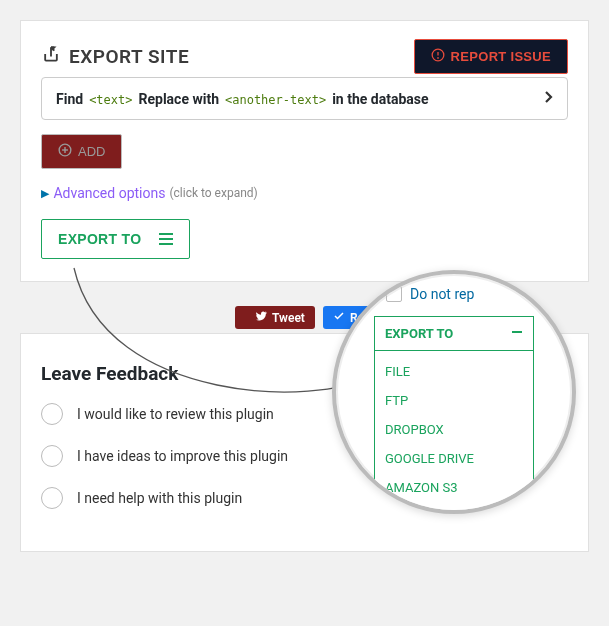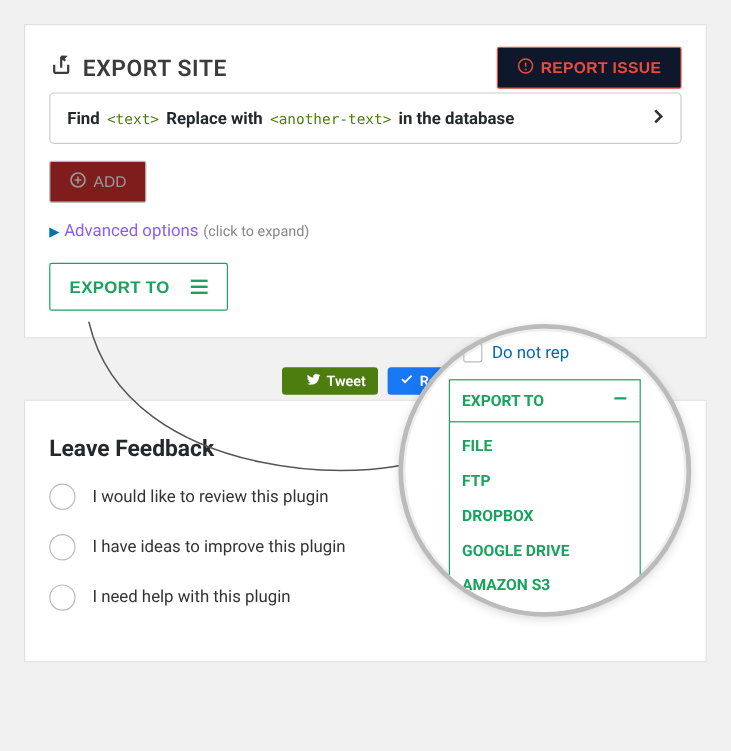--- a/index.html
+++ b/index.html
@@ -131,21 +131,21 @@
     color: #fff;
     font-size: 12px;
     font-weight: 600;
     padding: 4px 10px;
     border-radius: 3px;
     display: inline-flex;
     align-items: center;
     gap: 5px;
     cursor: pointer;
   }
-  .tw { background: #4d7c0f; padding-left: 20px; }
+  .tw { background: #7f1d1d; padding-left: 20px; }
   .fb { background: #1877f2; }
   .feedback-title {
     font-size: 19px;
     font-weight: 700;
     margin: 14px 0 18px 0;
   }
   .fb-opt {
     display: flex;
     align-items: center;
     gap: 14px;
@@ -214,21 +214,21 @@
     justify-content: space-between;
     align-items: center;
     border-bottom: 1px solid #1aa35d;
     cursor: pointer;
   }
   .submenu-items {
     padding: 6px 0;
   }
   .submenu-item {
     color: #1aa35d;
-    font-weight: 700;
+    font-weight: 400;
     font-size: 13px;
     padding: 7px 10px;
     cursor: pointer;
   }
 </style>
 </head>
 <body>
 
 <div class="page">
 

